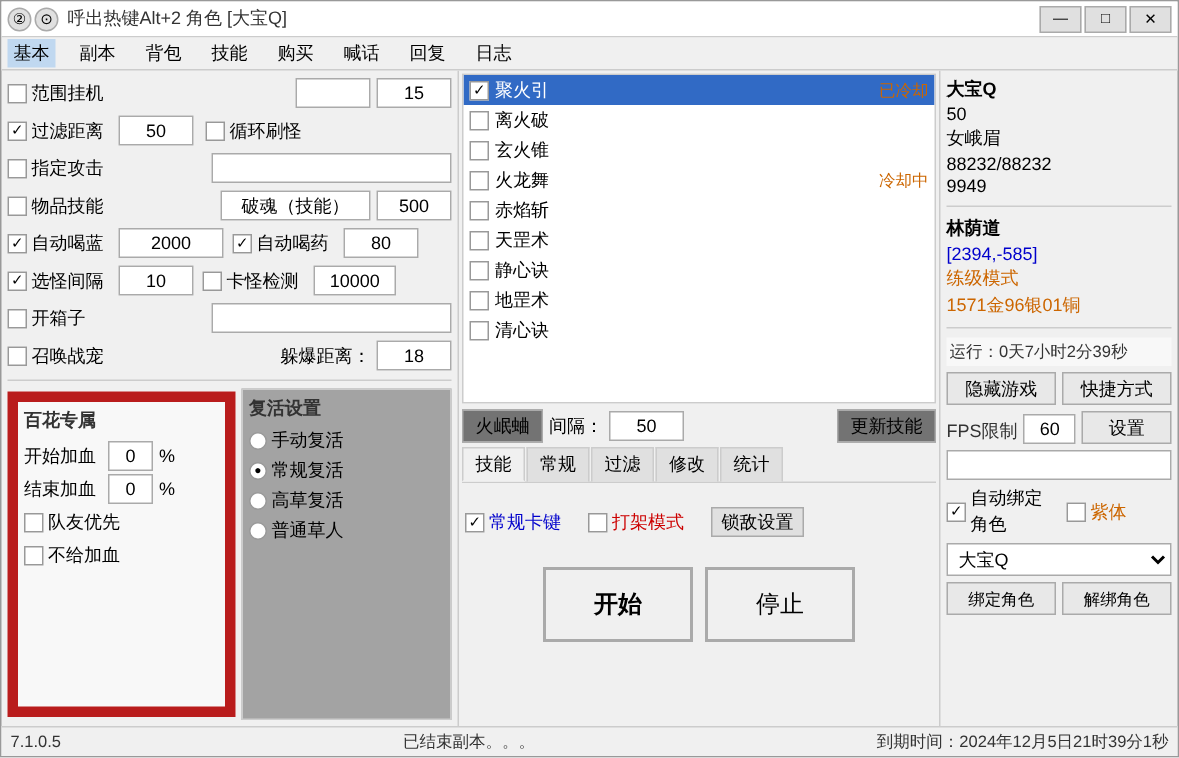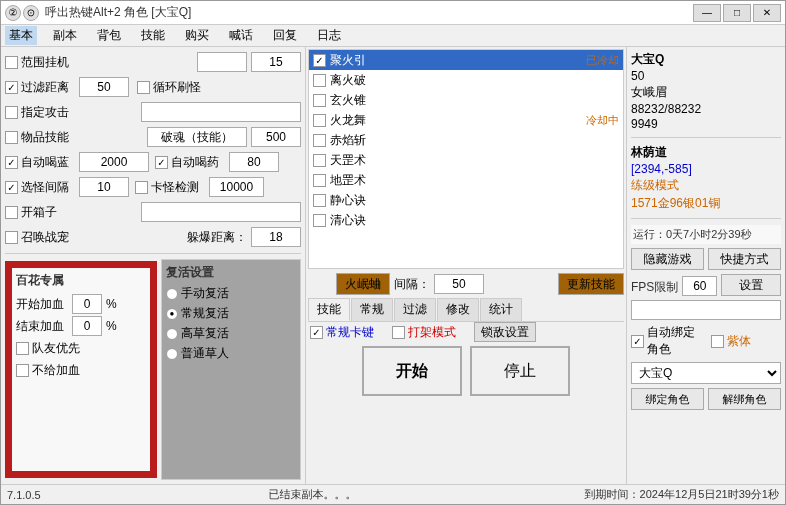--- a/index.html
+++ b/index.html
@@ -34,21 +34,21 @@
     .checkbox { width: 13px; height: 13px; border: 1px solid #999; background: #fff; display: flex; align-items: center; justify-content: center; cursor: pointer; flex-shrink: 0; }
     .checkbox.checked::after { content: "✓"; font-size: 10px; color: #000; }
     
     .input-field { border: 1px solid #aaa; background: #fff; height: 20px; padding: 1px 3px; text-align: center; }
     .input-sm { width: 50px; }
     .input-md { width: 70px; }
     
     .section-divider { border-top: 1px solid #ccc; margin: 2px 0; }
     
     
-    .skills-btn { height: 22px; padding: 1px 8px; border: 1px solid #aaa; background: #a16207; cursor: pointer; font-size: 12px; margin-left: 28px; }
+    .skills-btn { height: 22px; padding: 1px 8px; border: 1px solid #aaa; background: #737373; cursor: pointer; font-size: 12px; }
     
     
     .bahua-section { border: 7px solid #b91c1c; padding: 4px; margin: 2px 0; background: #f8f8f8; }
     .bahua-title { font-weight: bold; margin-bottom: 4px; color: #333; }
     
     .fuhuo-section { border: 1px solid #ccc; padding: 4px; background: #a3a3a3; }
     .fuhuo-title { font-weight: bold; margin-bottom: 4px; color: #333; }
     
     .radio-group { display: flex; flex-direction: column; gap: 3px; }
     .radio-label { display: flex; align-items: center; gap: 3px; cursor: pointer; }
@@ -313,25 +313,25 @@
         <div class="skill-item">
           <div class="checkbox" style="margin-right:4px;"></div>
           <span>赤焰斩</span>
         </div>
         <div class="skill-item">
           <div class="checkbox" style="margin-right:4px;"></div>
           <span>天罡术</span>
         </div>
         <div class="skill-item">
           <div class="checkbox" style="margin-right:4px;"></div>
+          <span>静心诀</span>
+        </div>
+        <div class="skill-item">
+          <div class="checkbox" style="margin-right:4px;"></div>
           <span>地罡术</span>
-        </div>
-        <div class="skill-item">
-          <div class="checkbox" style="margin-right:4px;"></div>
-          <span>静心诀</span>
         </div>
         <div class="skill-item">
           <div class="checkbox" style="margin-right:4px;"></div>
           <span>清心诀</span>
         </div>
       </div>
 
       <div class="interval-row" style="margin-top:4px;">
         <button class="skills-btn">火岷蛐</button>
         <span>间隔：</span>
@@ -340,21 +340,21 @@
       </div>
 
       <div class="tab-bar">
         <div class="tab active">技能</div>
         <div class="tab">常规</div>
         <div class="tab">过滤</div>
         <div class="tab">修改</div>
         <div class="tab">统计</div>
       </div>
 
-      <div class="control-row" style="padding: 0 2px;">
+      <div class="control-row" style="padding: 16px 2px;">
         <label class="checkbox-label">
           <div class="checkbox checked"></div>
           <span style="color:#0000cc;">常规卡键</span>
         </label>
         <label class="checkbox-label" style="margin-left:8px;">
           <div class="checkbox"></div>
           <span style="color:#cc0000;">打架模式</span>
         </label>
         <button class="lock-btn" style="margin-left:8px;">锁敌设置</button>
       </div>

